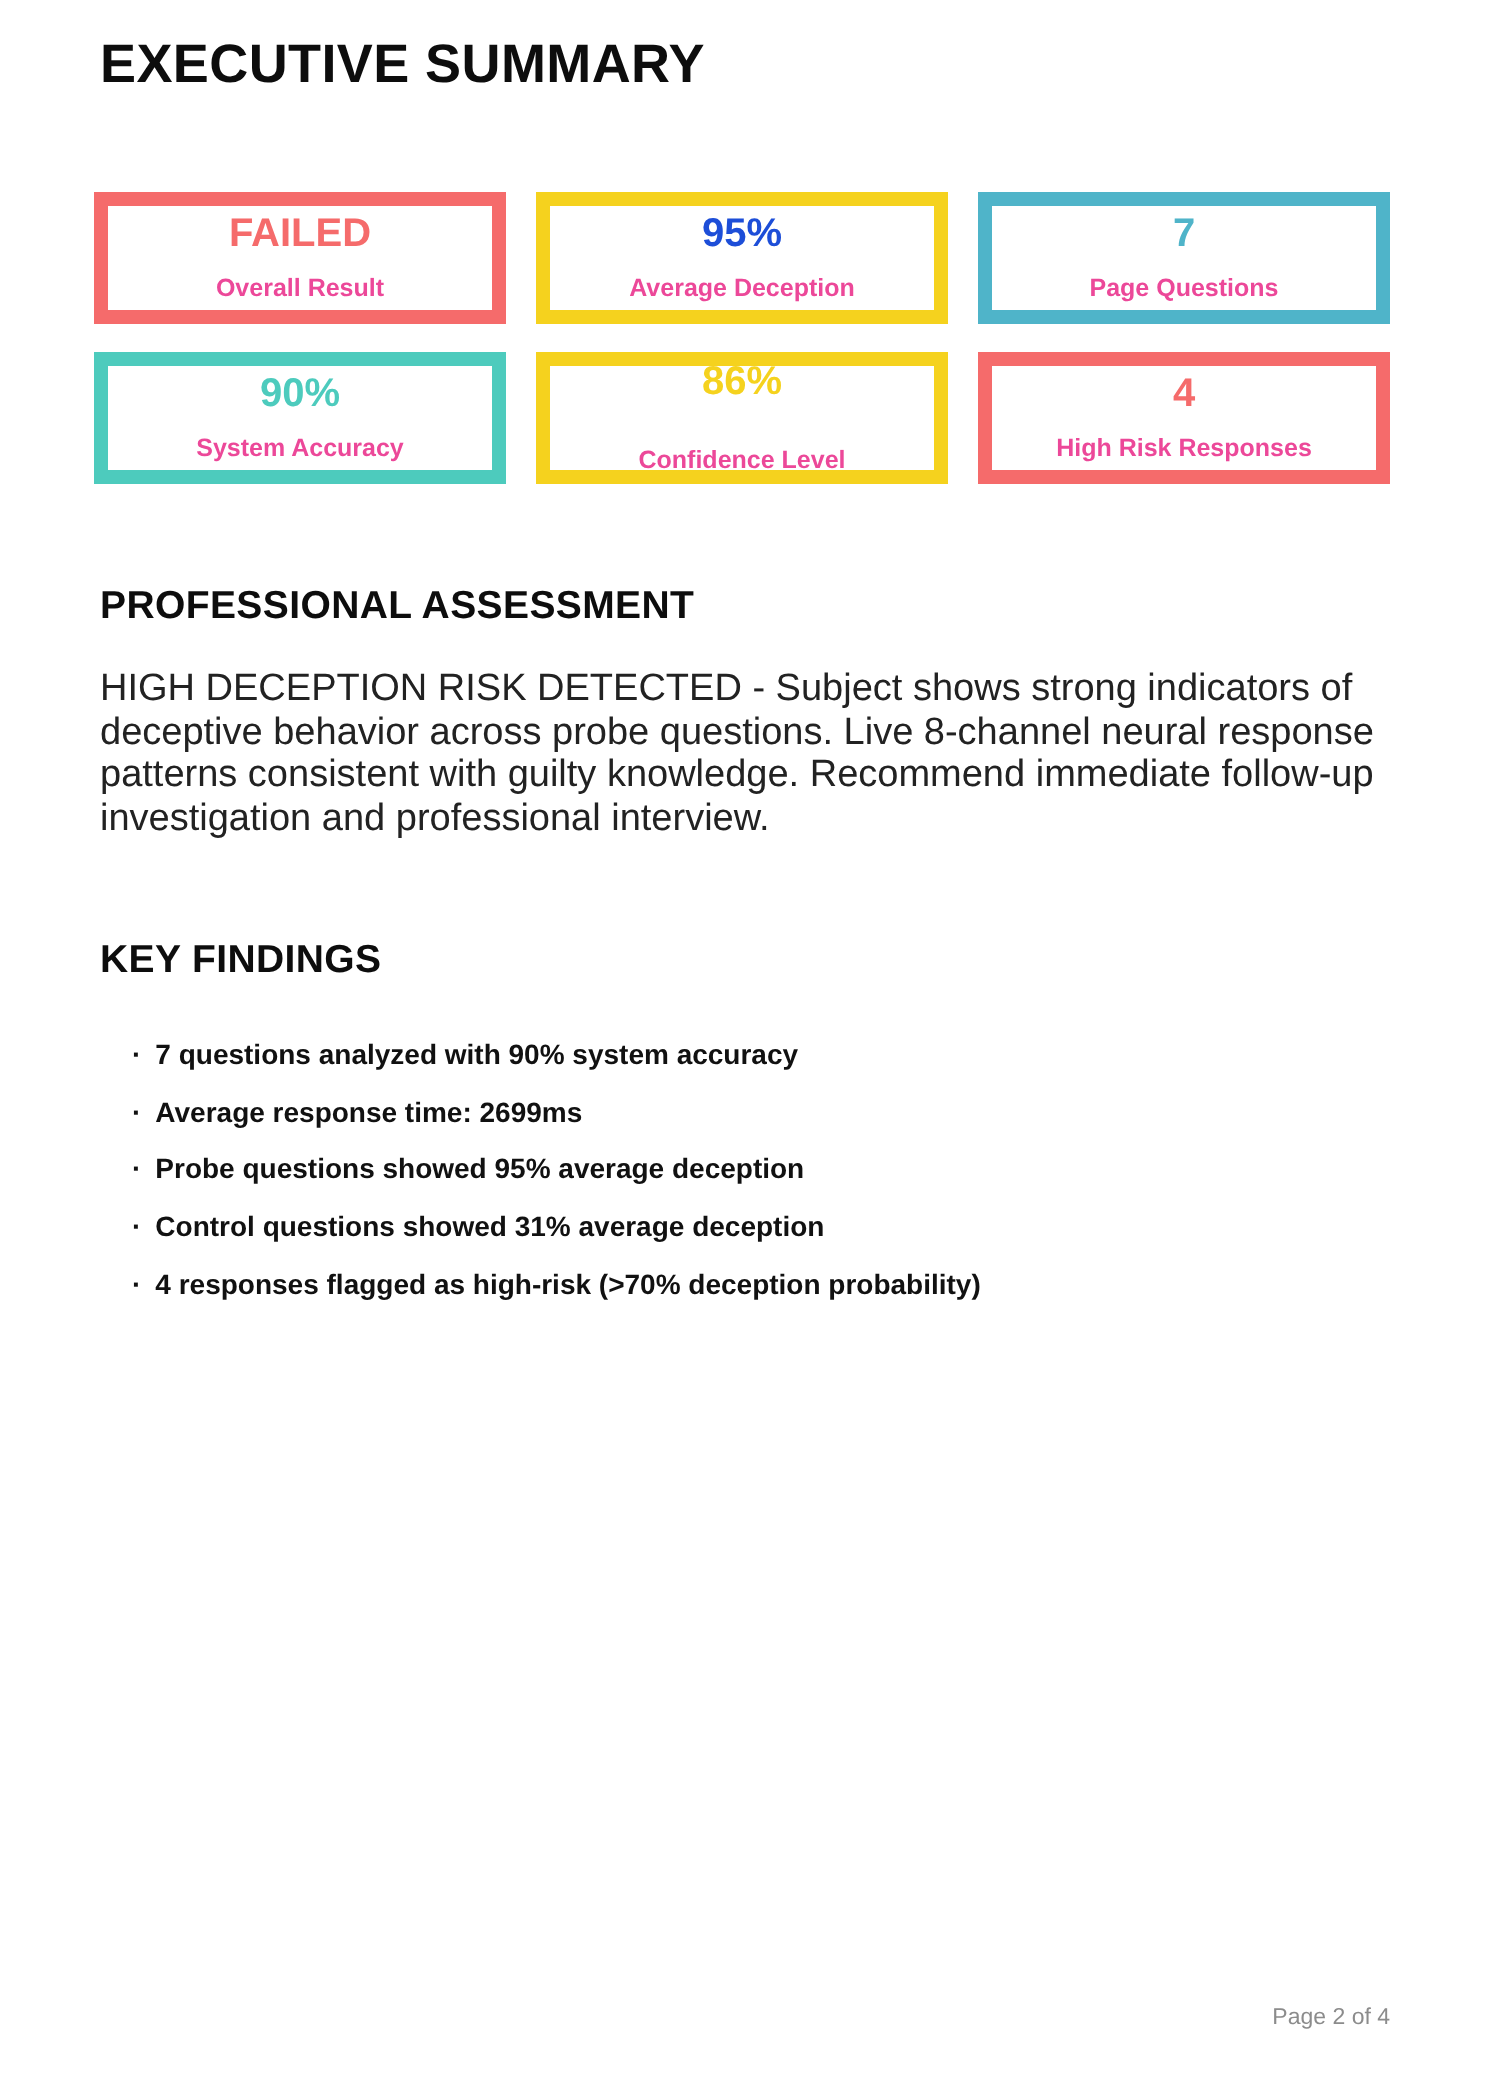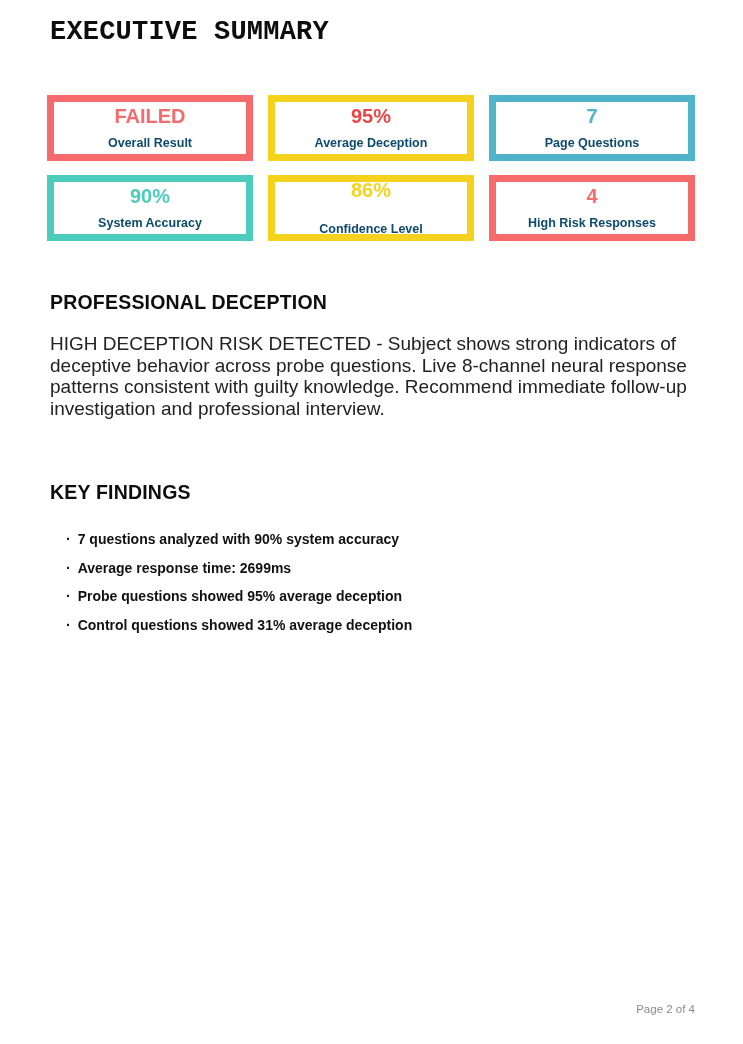--- a/index.html
+++ b/index.html
@@ -11,21 +11,20 @@
     overflow: hidden;
     font-family: "Liberation Sans", sans-serif;
     color: #1a1a1a;
   }
   .page-title {
     margin: 17px 48px 0 50px;
     font-size: 27px;
     font-weight: bold;
     letter-spacing: 0.2px;
     color: #0d0d0d;
-    font-family: Liberation Mono, monospace;
   }
   .cards-grid {
     margin: 48px 48px 0 47px;
     display: grid;
     grid-template-columns: repeat(3, 1fr);
     column-gap: 15px;
     row-gap: 14px;
   }
   .stat-card {
     height: 66px;
@@ -38,39 +37,39 @@
   }
   .stat-value {
     font-size: 20px;
     font-weight: bold;
     line-height: 1;
   }
   .stat-label {
     margin-top: 11px;
     font-size: 12.5px;
     font-weight: bold;
-    color: #0c4a6e;
+    color: #ec4899;
     line-height: 1;
   }
   .section-heading {
     margin-left: 50px;
     font-size: 19.5px;
     font-weight: bold;
     letter-spacing: 0.2px;
     color: #0d0d0d;
   }
   .assessment-heading { margin-top: 50px; }
   .assessment-body {
     margin: 19px 48px 0 50px;
     width: 645px;
     font-size: 19px;
     line-height: 21.5px;
     color: #222222;
   }
-  .findings-heading { margin-top: 62px; }
+  .findings-heading { margin-top: 49px; }
   .findings-list {
     margin: 21px 48px 0 66px;
     list-style: none;
   }
   .finding-item {
     font-size: 14px;
     font-weight: bold;
     color: #111111;
     line-height: 28.7px;
     white-space: nowrap;
@@ -91,45 +90,46 @@
 <body>
 
 <h1 class="page-title">EXECUTIVE SUMMARY</h1>
 
 <div class="cards-grid">
   <div class="stat-card" style="border-color: rgb(245, 107, 107);">
     <div class="stat-value" style="color: rgb(245, 107, 107);">FAILED</div>
     <div class="stat-label">Overall Result</div>
   </div>
   <div class="stat-card" style="border-color: rgb(245, 210, 30);">
-    <div class="stat-value" style="color: #ef4444;">95%</div>
+    <div class="stat-value" style="color: #1d4ed8;">95%</div>
     <div class="stat-label">Average Deception</div>
   </div>
   <div class="stat-card" style="border-color: rgb(79, 180, 201);">
     <div class="stat-value" style="color: rgb(79, 180, 201);">7</div>
     <div class="stat-label">Page Questions</div>
   </div>
   <div class="stat-card" style="border-color: rgb(77, 203, 189);">
     <div class="stat-value" style="color: rgb(77, 203, 189);">90%</div>
     <div class="stat-label">System Accuracy</div>
   </div>
   <div class="stat-card" style="border-color: rgb(245, 210, 30); gap: 12px;">
     <div class="stat-value" style="color: rgb(245, 210, 30);">86%</div>
     <div class="stat-label">Confidence Level</div>
   </div>
   <div class="stat-card" style="border-color: rgb(245, 107, 107);">
     <div class="stat-value" style="color: rgb(245, 107, 107);">4</div>
     <div class="stat-label">High Risk Responses</div>
   </div>
 </div>
 
-<h2 class="section-heading assessment-heading">PROFESSIONAL DECEPTION</h2>
+<h2 class="section-heading assessment-heading">PROFESSIONAL ASSESSMENT</h2>
 <p class="assessment-body">HIGH DECEPTION RISK DETECTED - Subject shows strong indicators of deceptive behavior across probe questions. Live 8-channel neural response patterns consistent with guilty knowledge. Recommend immediate follow-up investigation and professional interview.</p>
 
 <h2 class="section-heading findings-heading">KEY FINDINGS</h2>
 <ul class="findings-list">
   <li class="finding-item"><span class="bullet-dot">·</span><span>7 questions analyzed with 90% system accuracy</span></li>
   <li class="finding-item"><span class="bullet-dot">·</span><span>Average response time: 2699ms</span></li>
   <li class="finding-item"><span class="bullet-dot">·</span><span>Probe questions showed 95% average deception</span></li>
   <li class="finding-item"><span class="bullet-dot">·</span><span>Control questions showed 31% average deception</span></li>
+  <li class="finding-item"><span class="bullet-dot">·</span><span>4 responses flagged as high-risk (&gt;70% deception probability)</span></li>
 </ul>
 
 <div class="page-footer">Page 2 of 4</div>
 
 </body></html>

